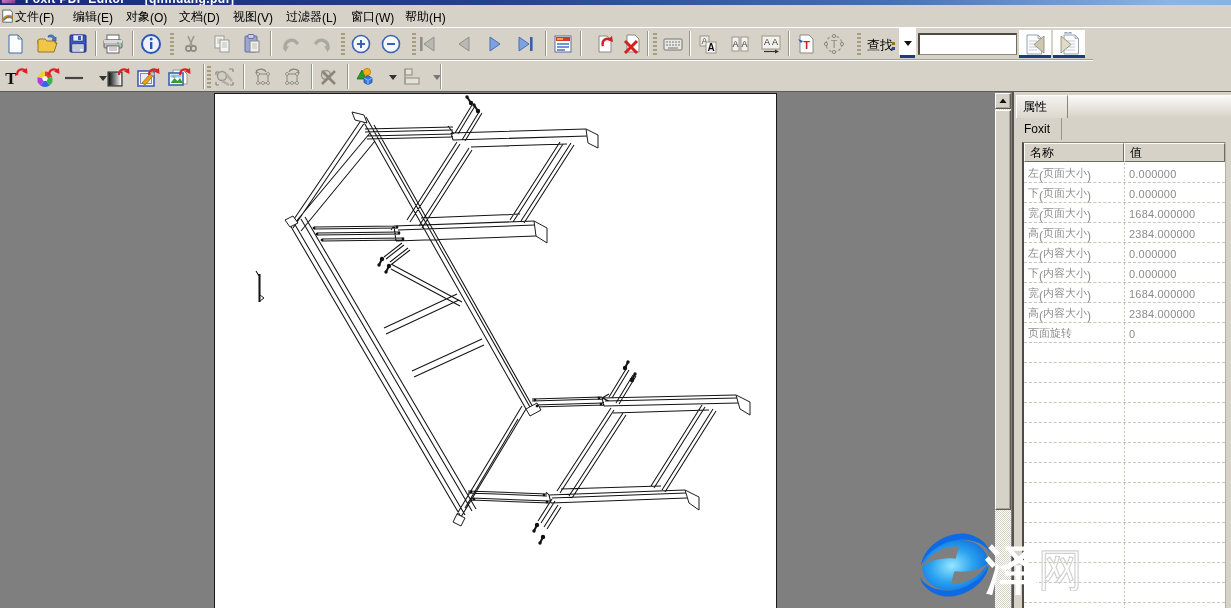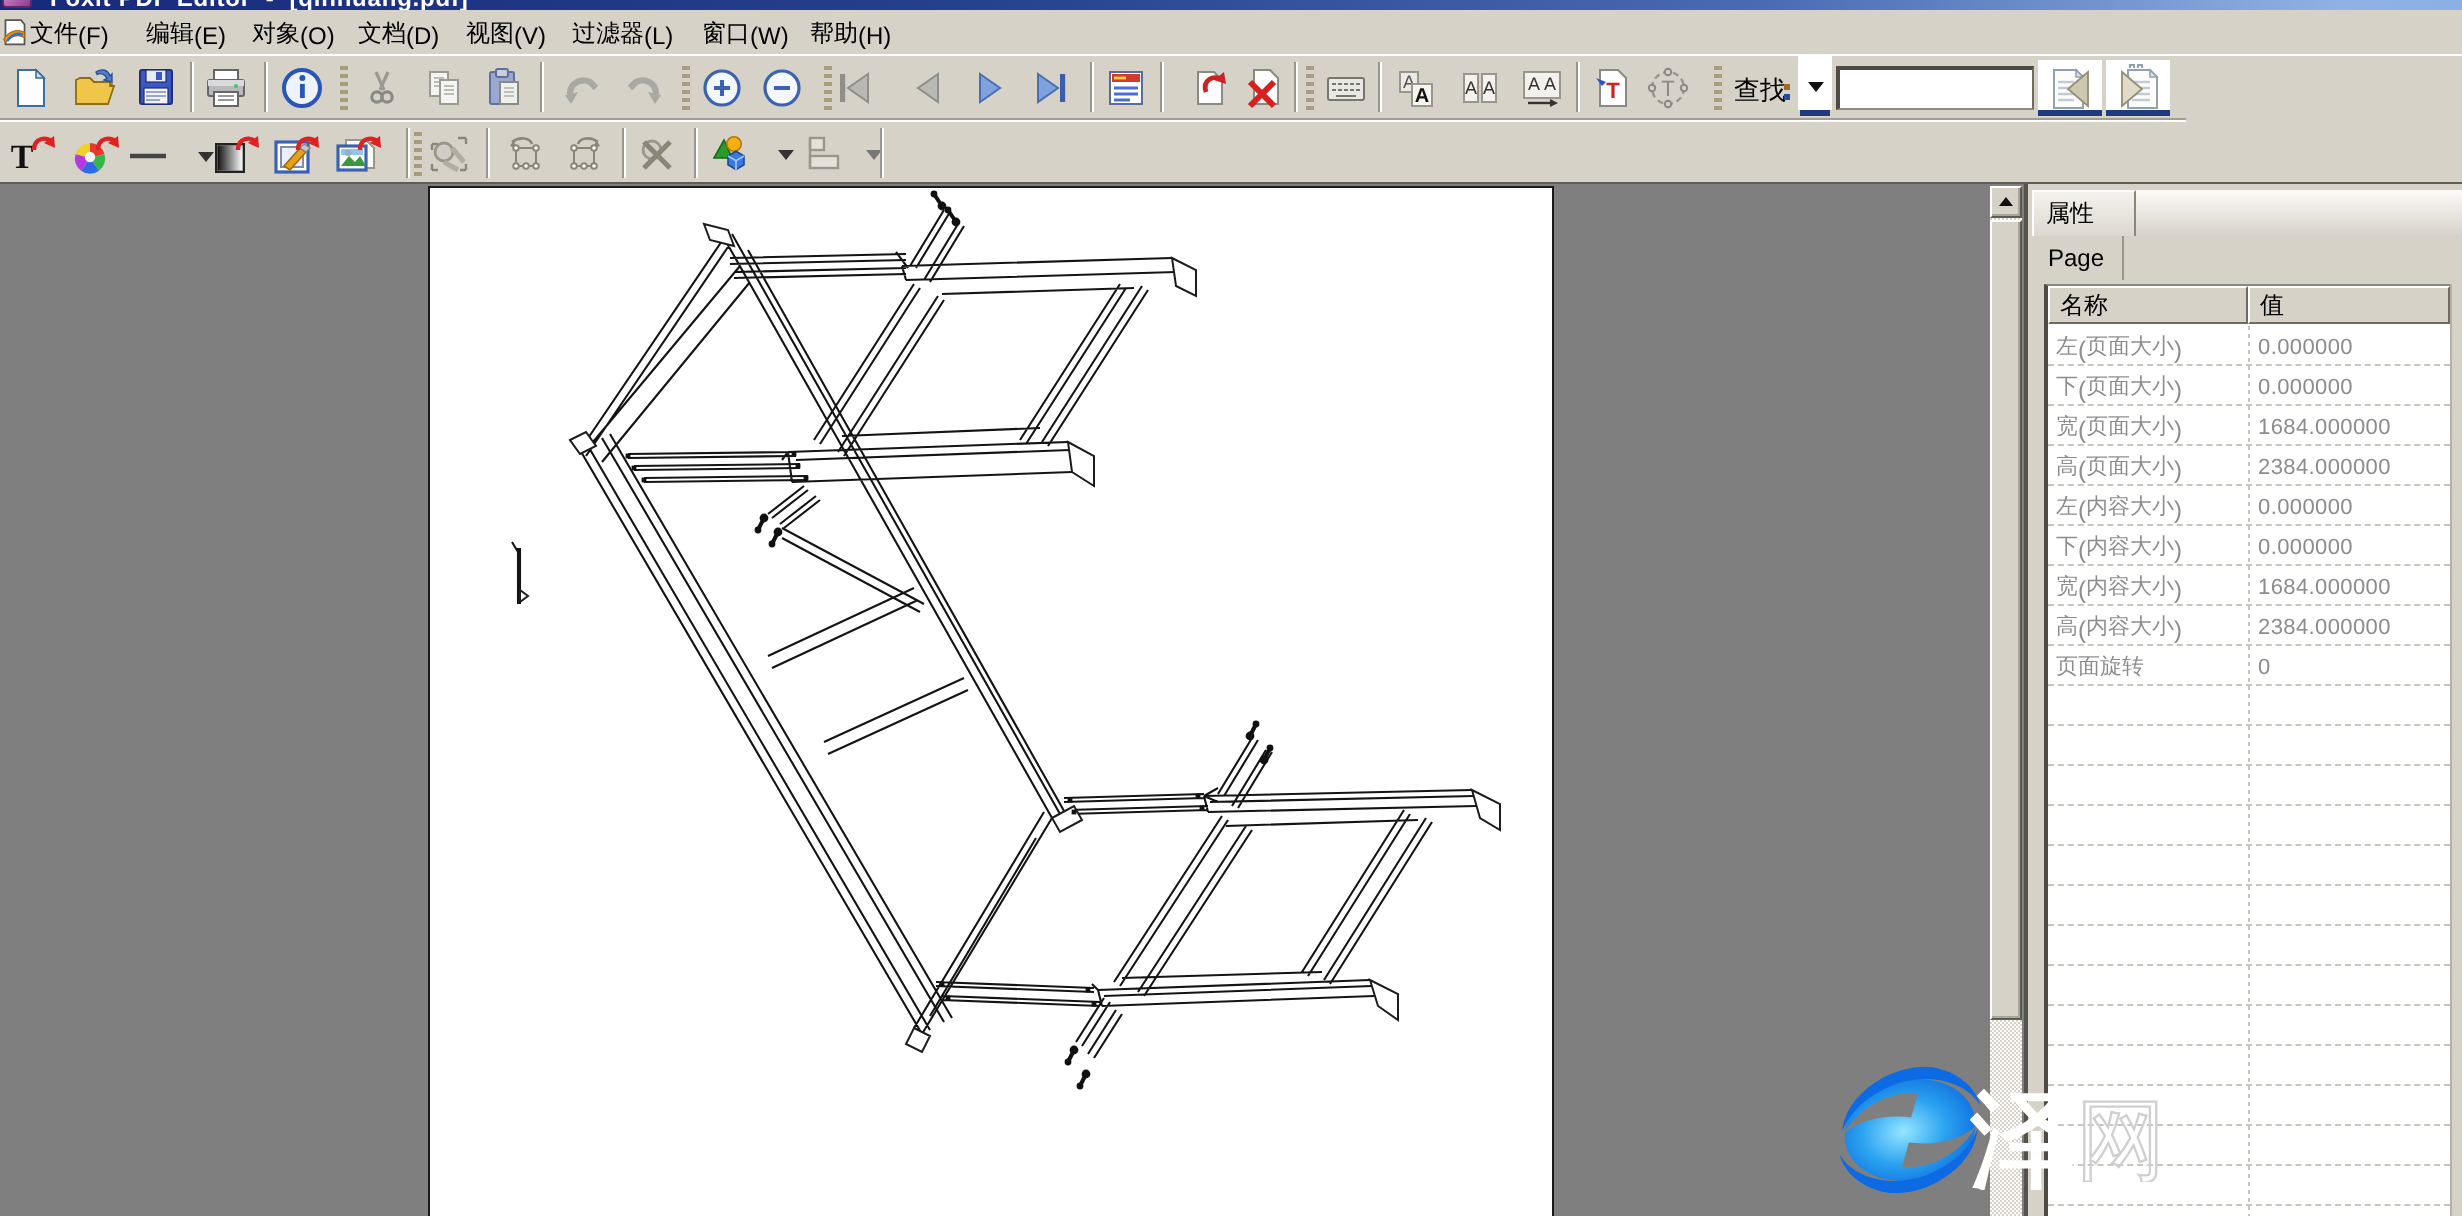--- a/index.html
+++ b/index.html
@@ -459,21 +459,21 @@
       <div id="tabstrip">
         <div id="tab1">
           <span class="abs" style="left:6px;top:4px"><svg class="cj" width="24" height="12" viewBox="0 0 24 12" fill="#000">
               <use href="#u5C5E" transform="translate(0,10.56) scale(0.0117188,-0.0117188)"></use>
               <use href="#u6027" transform="translate(12,10.56) scale(0.0117188,-0.0117188)"></use>
             </svg></span>
         </div>
       </div>
       <div id="tab2row">
         <div id="tab2">
-          <span class="abs" style="left:7px;top:4px;font-size:12px;color:#000">Page</span>
+          <span class="abs" style="left:7px;top:4px;font-size:12px;color:#000">Foxit</span>
         </div>
       </div>
       <div id="grid">
         <div class="hdr" style="left:0;width:100px">
           <span class="abs" style="left:5px;top:2px"><svg class="cj" width="24" height="12" viewBox="0 0 24 12" fill="#000">
               <use href="#u540D" transform="translate(0,10.56) scale(0.0117188,-0.0117188)"></use>
               <use href="#u79F0" transform="translate(12,10.56) scale(0.0117188,-0.0117188)"></use>
             </svg></span>
         </div>
         <div class="hdr" style="left:100px;width:101px">

